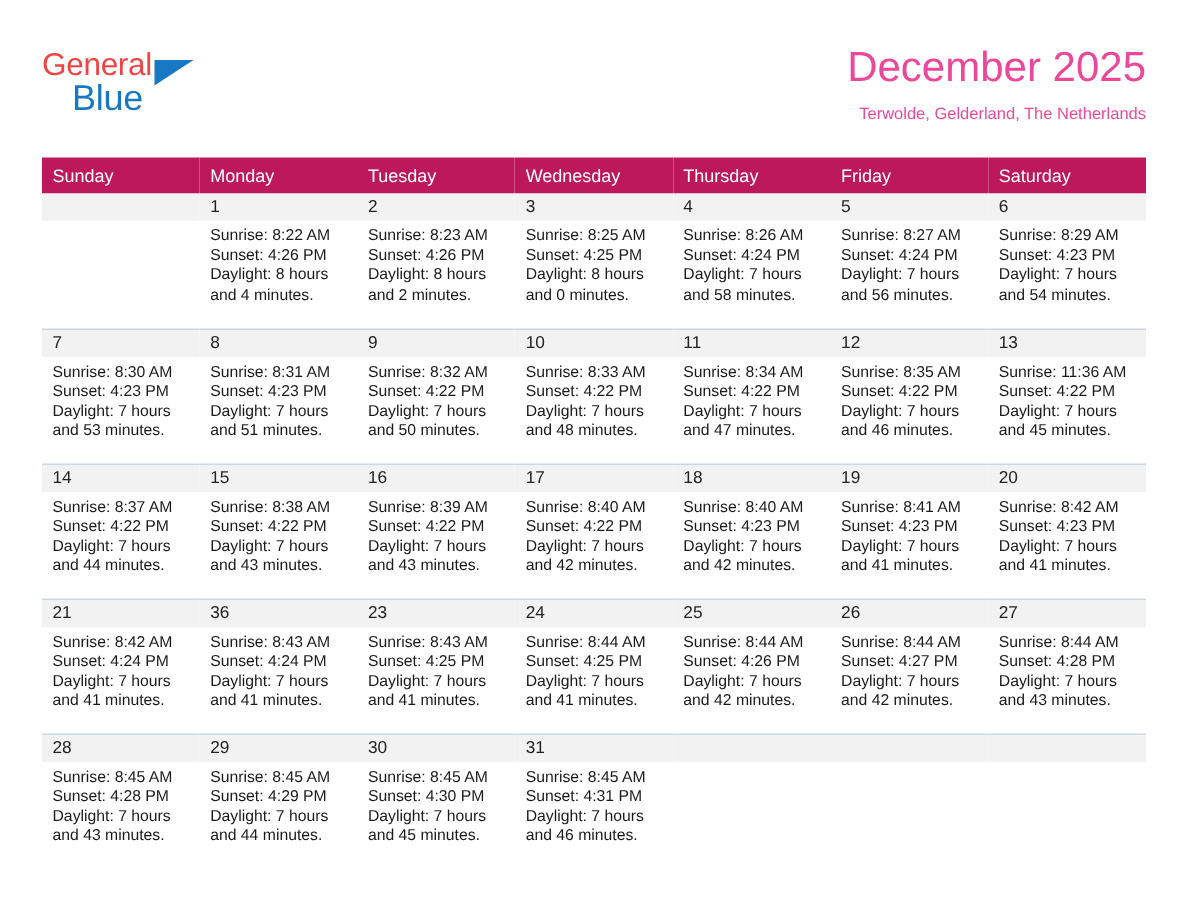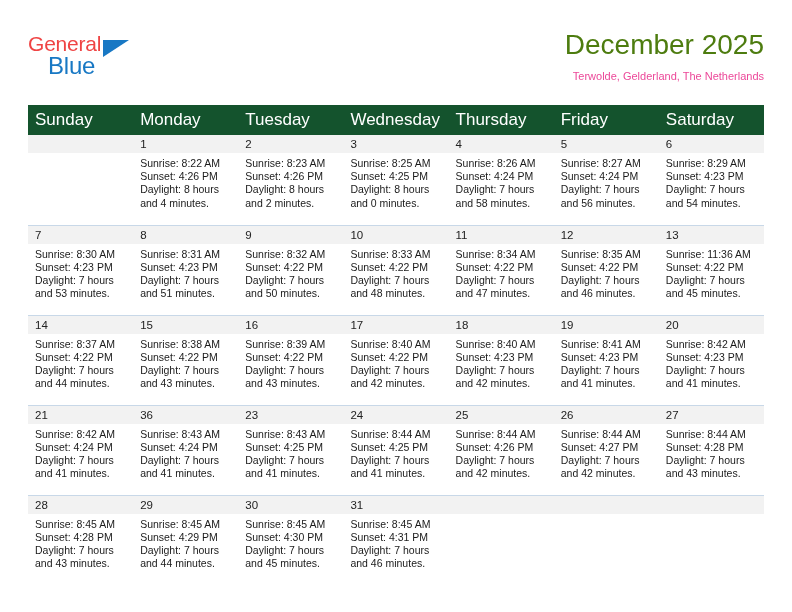--- a/index.html
+++ b/index.html
@@ -67,21 +67,21 @@
   }
 
   .titles {
     position: absolute;
     right: 0;
     top: 0;
     text-align: right;
   }
   .cal-title {
     font-size: 28px;
-    color: #4d7c0f;
+    color: #ec4899;
     line-height: 34px;
     white-space: nowrap;
   }
   .cal-subtitle {
     font-size: 11px;
     color: #ec4899;
     line-height: 20px;
     margin-top: 4px;
     white-space: nowrap;
   }
@@ -90,23 +90,23 @@
   .calendar {
     position: absolute;
     left: 28px;
     top: 105px;
     width: 736px;
     border-collapse: collapse;
     table-layout: fixed;
   }
 
   .calendar th {
-    background: #14532d;
+    background: #be185d;
     color: #ffffff;
-    font-size: 17px;
+    font-size: 12px;
     font-weight: normal;
     text-align: left;
     padding: 5px 0 5px 7px;
     width: 105.14px;
     height: 18px;
     box-sizing: border-box;
   }
 
   .calendar td {
     vertical-align: top;

